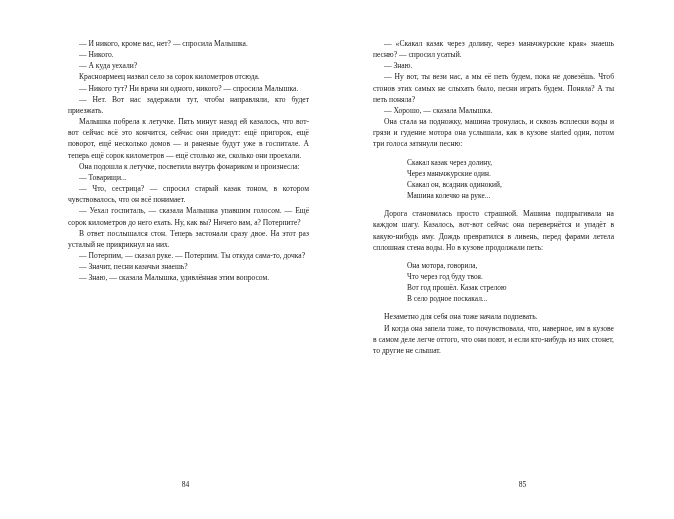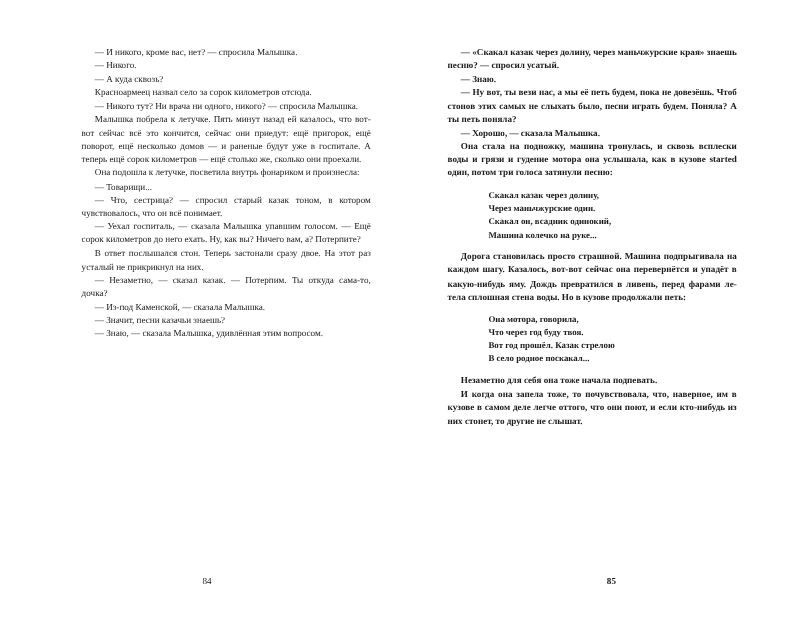--- a/index.html
+++ b/index.html
@@ -25,21 +25,20 @@
     position: relative;
     box-sizing: border-box;
     width: 337px;
     height: 519px;
   }
   .page-left {
     padding: 38px 28px 0 68px;
   }
   .page-right {
     padding: 38px 60px 14px 36px;
-    font-weight: bold;
   }
   .column {
     font-size: 7.6px;
     line-height: 11.15px;
     text-align: justify;
     text-justify: inter-word;
     hyphens: manual;
   }
   .column p {
     margin: 0;
@@ -58,48 +57,48 @@
     text-align: left;
     font-style: normal;
   }
   .verse div {
     white-space: nowrap;
   }
   .folio {
     position: absolute;
     bottom: 30px;
     width: 100%;
-    left: 4px;
+    left: 17px;
     text-align: center;
     font-size: 7.6px;
     color: #1a1a1a;
   }
   .page-left .folio { padding-right: 40px; }
   .page-right .folio { padding-right: 24px; }
 </style>
 </head>
 <body>
 
 <div class="spread">
 
   <div class="page page-left">
     <div class="column">
       <p class="p-dash">— И никого, кроме вас, нет? — спросила Ма­лышка.</p>
       <p class="p-dash">— Никого.</p>
-      <p class="p-dash">— А куда сквозь?</p>
+      <p class="p-dash">— А куда уехали?</p>
       <p class="p-indent">Красноармеец назвал село за сорок километров отсюда.</p>
       <p class="p-dash">— Никого тут? Ни врача ни одного, никого? — спросила Малышка.</p>
+      <p class="p-dash">— Нет. Вот нас задержали тут, чтобы направляли, кто будет приезжать.</p>
       <p class="p-indent">Малышка побрела к летучке. Пять минут назад ей казалось, что вот-вот сейчас всё это кончится, сейчас они приедут: ещё пригорок, ещё поворот, ещё не­сколько домов — и раненые будут уже в госпитале. А теперь ещё сорок километров — ещё столько же, сколько они проехали.</p>
       <p class="p-indent">Она подошла к летучке, посветила внутрь фонари­ком и произнесла:</p>
       <p class="p-dash">— Товарищи...</p>
       <p class="p-dash">— Что, сестрица? — спросил старый казак тоном, в котором чувствовалось, что он всё понимает.</p>
       <p class="p-dash">— Уехал госпиталь, — сказала Малышка упавшим голосом. — Ещё сорок километров до него ехать. Ну, как вы? Ничего вам, а? Потерпите?</p>
       <p class="p-indent">В ответ послышался стон. Теперь застонали сразу двое. На этот раз усталый не прикрикнул на них.</p>
-      <p class="p-dash">— Незаметно, — сказал казак. — Потерпим. Ты отку­да сама-то, дочка?</p>
-      <p class="p-dash">— Из-под Каменской, — сказала Малышка.</p>
+      <p class="p-dash">— Потерпим, — сказал руке. — Потерпим. Ты отку­да сама-то, дочка?</p>
       <p class="p-dash">— Значит, песни казачьи знаешь?</p>
       <p class="p-dash">— Знаю, — сказала Малышка, удивлённая этим вопросом.</p>
     </div>
     <div class="folio">84</div>
   </div>
 
   <div class="page page-right">
     <div class="column">
       <p class="p-dash">— «Скакал казак через долину, через маньчжур­ские края» знаешь песню? — спросил усатый.</p>
       <p class="p-dash">— Знаю.</p>

